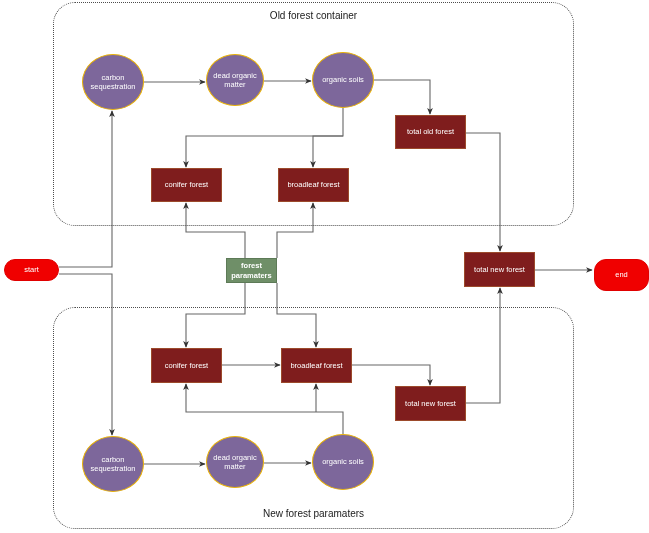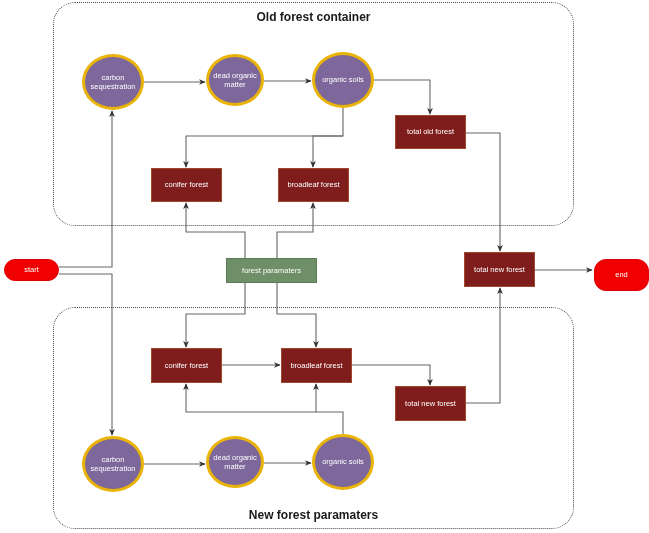--- a/index.html
+++ b/index.html
@@ -25,42 +25,42 @@
   }
   .container-box {
     position: absolute;
     border: 1.4px dotted #4d4d4d;
     border-radius: 22px;
     box-sizing: border-box;
     background: transparent;
   }
   .container-label {
     position: absolute;
-    font-size: 12px;
-    font-weight: bold;
+    font-size: 10px;
+    font-weight: normal;
     color: #1a1a1a;
     text-align: center;
     white-space: nowrap;
   }
   .node {
     position: absolute;
     box-sizing: border-box;
     display: flex;
     align-items: center;
     justify-content: center;
     text-align: center;
     color: #ffffff;
     font-size: 7.5px;
     line-height: 1.25;
     padding: 1px 2px;
   }
   .node-ellipse {
     border-radius: 50%;
     background: #7d679b;
-    border: 3px solid #eab308;
+    border: 1px solid #eab308;
   }
   .node-rect {
     background: #7f1d1d;
     border: 1px solid #9c4a2b;
   }
   .node-param {
     background: #6f8f68;
     border: 1px solid #5d7a57;
   }
   .node-terminator {
@@ -114,21 +114,21 @@
       <div class="container-box" style="left: 53px; top: 307px; width: 521px; height: 222px;"></div>
       <div class="container-label" style="left: 53px; top: 508px; width: 521px;">New forest paramaters</div>
     </div>
   <div id="nodes">
       <div class="node node-terminator" style="left: 4px; top: 259px; width: 55px; height: 22px;">
         <span class="node-label">start</span>
       </div>
       <div class="node node-terminator" style="left: 594px; top: 259px; width: 55px; height: 32px;">
         <span class="node-label">end</span>
       </div>
-      <div class="node node-param" style="left: 226px; top: 258px; width: 91px; height: 25px;">
+      <div class="node node-param" style="left: 226px; top: 258px; width: 51px; height: 25px; font-weight: bold;">
         <span class="node-label">forest paramaters</span>
       </div>
       <div class="node node-ellipse" style="left: 82px; top: 54px; width: 62px; height: 56px;">
         <span class="node-label">carbon sequestration</span>
       </div>
       <div class="node node-ellipse" style="left: 206px; top: 54px; width: 58px; height: 52px;">
         <span class="node-label">dead organic matter</span>
       </div>
       <div class="node node-ellipse" style="left: 312px; top: 52px; width: 62px; height: 56px;">
         <span class="node-label">organic soils</span>

